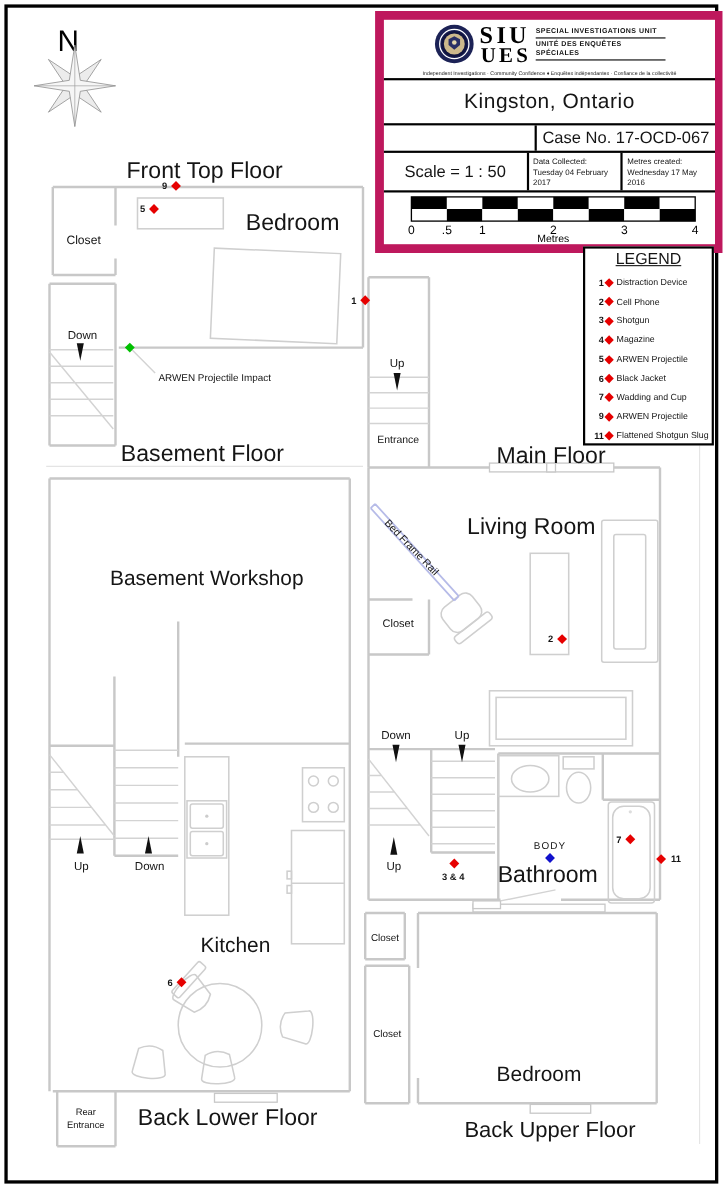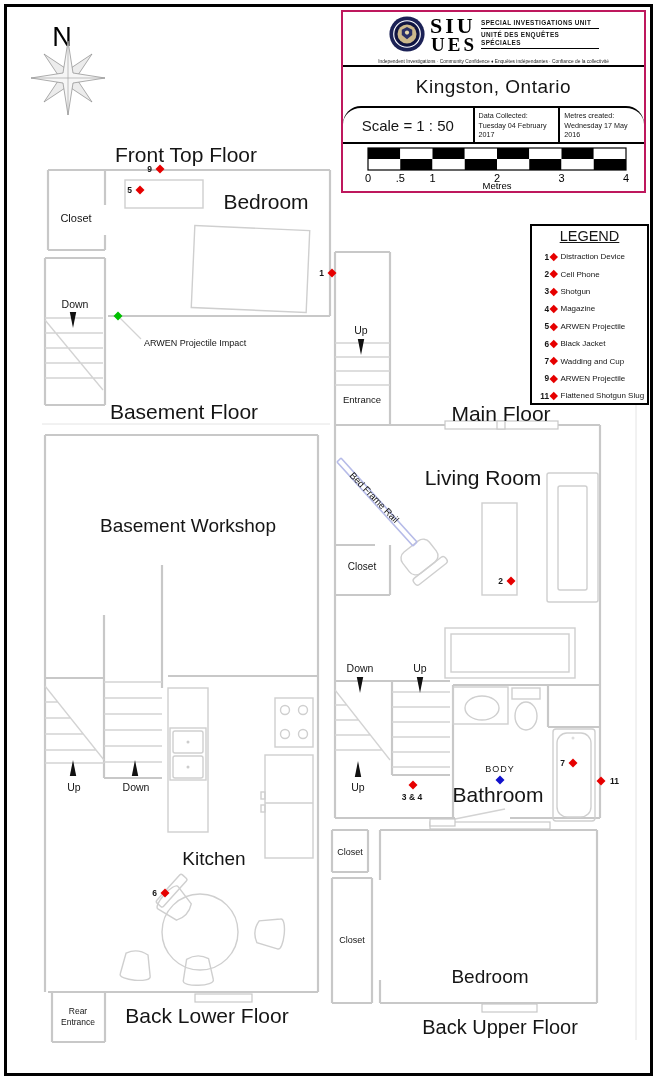--- a/index.html
+++ b/index.html
@@ -1,32 +1,32 @@
 <!DOCTYPE html>
 <html><head>
 <meta charset="utf-8">
 <style>
   html,body{margin:0;padding:0;background:#fff;}
   .page{position:relative;width:657px;height:1080px;background:#fff;overflow:hidden;
         font-family:"Liberation Sans",sans-serif;color:#151515;}
   .page-border{position:absolute;left:4px;top:4px;width:643px;height:1066px;border:3px solid #000;}
   
-  .tb{position:absolute;left:341px;top:10px;width:301px;border:2px solid #be185d;background:#fff;z-index:5;}
+  .tb{position:absolute;left:341px;top:10px;width:301px;border:8px solid #be185d;background:#fff;z-index:5;}
   .tb-logo{position:relative;height:53px;display:flex;align-items:flex-start;justify-content:center;padding-top:3px;box-sizing:border-box;gap:4px;}
   .tb-logo-mid{font-family:"Liberation Serif",serif;font-weight:bold;line-height:1;color:#000;}
   .siu{font-size:22px;letter-spacing:3px;}
   .ues{font-size:19px;letter-spacing:3px;margin-left:1px;margin-top:-2px;}
   .tb-logo-right{padding-top:4px;width:118px;}
   .tb-org{font-size:6.4px;font-weight:bold;letter-spacing:.4px;text-transform:uppercase;border-bottom:1px solid #000;padding-bottom:1px;margin-bottom:2px;line-height:1.25;}
   .tb-tagline{position:absolute;bottom:1px;left:0;right:0;text-align:center;font-size:4.8px;color:#222;}
   .tb-city{height:39px;border-top:2px solid #000;display:flex;align-items:center;justify-content:center;font-size:19px;letter-spacing:.5px;}
   .tb-case{height:23px;border-top:2px solid #000;display:flex;}
   .tb-case-left{width:137px;border-right:2px solid #000;}
   .tb-case-right{flex:1;display:flex;align-items:center;justify-content:center;font-size:15px;}
-  .tb-scale{height:34px;border-top:2px solid #000;display:flex;border-radius:18px;}
+  .tb-scale{height:34px;border-top:2px solid #000;display:flex;}
   .tb-scale-main{width:135px;border-right:2px solid #000;display:flex;align-items:center;justify-content:center;font-size:15px;}
   .tb-cell{width:81px;padding:3px 2px 0 4px;font-size:7.2px;line-height:1.35;}
   .tb-cell.first{border-right:2px solid #000;}
   .tb-bar{height:47px;border-top:2px solid #000;}
   
   .legend{position:absolute;left:530px;top:224px;width:115px;height:177px;border:2px solid #000;background:#fff;z-index:5;}
   .lg-title{font-size:14.5px;font-weight:normal;text-decoration:underline;text-align:center;margin:2px 0 4px;}
   .lg-row{display:flex;align-items:center;height:17.4px;padding-left:2px;}
   .lg-num{width:15px;text-align:right;font-size:8.3px;font-weight:bold;flex:none;}
   .lg-diamond{width:5.5px;height:5.5px;transform:rotate(45deg);margin:0 4px 0 2px;flex:none;}
@@ -219,20 +219,24 @@
         <div class="siu">SIU</div>
         <div class="ues">UES</div>
       </div>
       <div class="tb-logo-right">
         <div class="tb-org">Special Investigations Unit</div>
         <div class="tb-org">Unité des enquêtes spéciales</div>
       </div>
       <div class="tb-tagline">Independent Investigations · Community Confidence ♦ Enquêtes indépendantes · Confiance de la collectivité</div>
     </div>
     <div class="tb-city">Kingston,  Ontario</div>
+    <div class="tb-case">
+      <div class="tb-case-left"></div>
+      <div class="tb-case-right">Case No. 17-OCD-067</div>
+    </div>
     <div class="tb-scale">
       <div class="tb-scale-main">Scale =  1 : 50</div>
       <div class="tb-cell first">
         <div>Data Collected:</div>
         <div>Tuesday 04 February 2017</div>
       </div>
       <div class="tb-cell">
         <div>Metres created:</div>
         <div>Wednesday 17 May 2016</div>
       </div>

